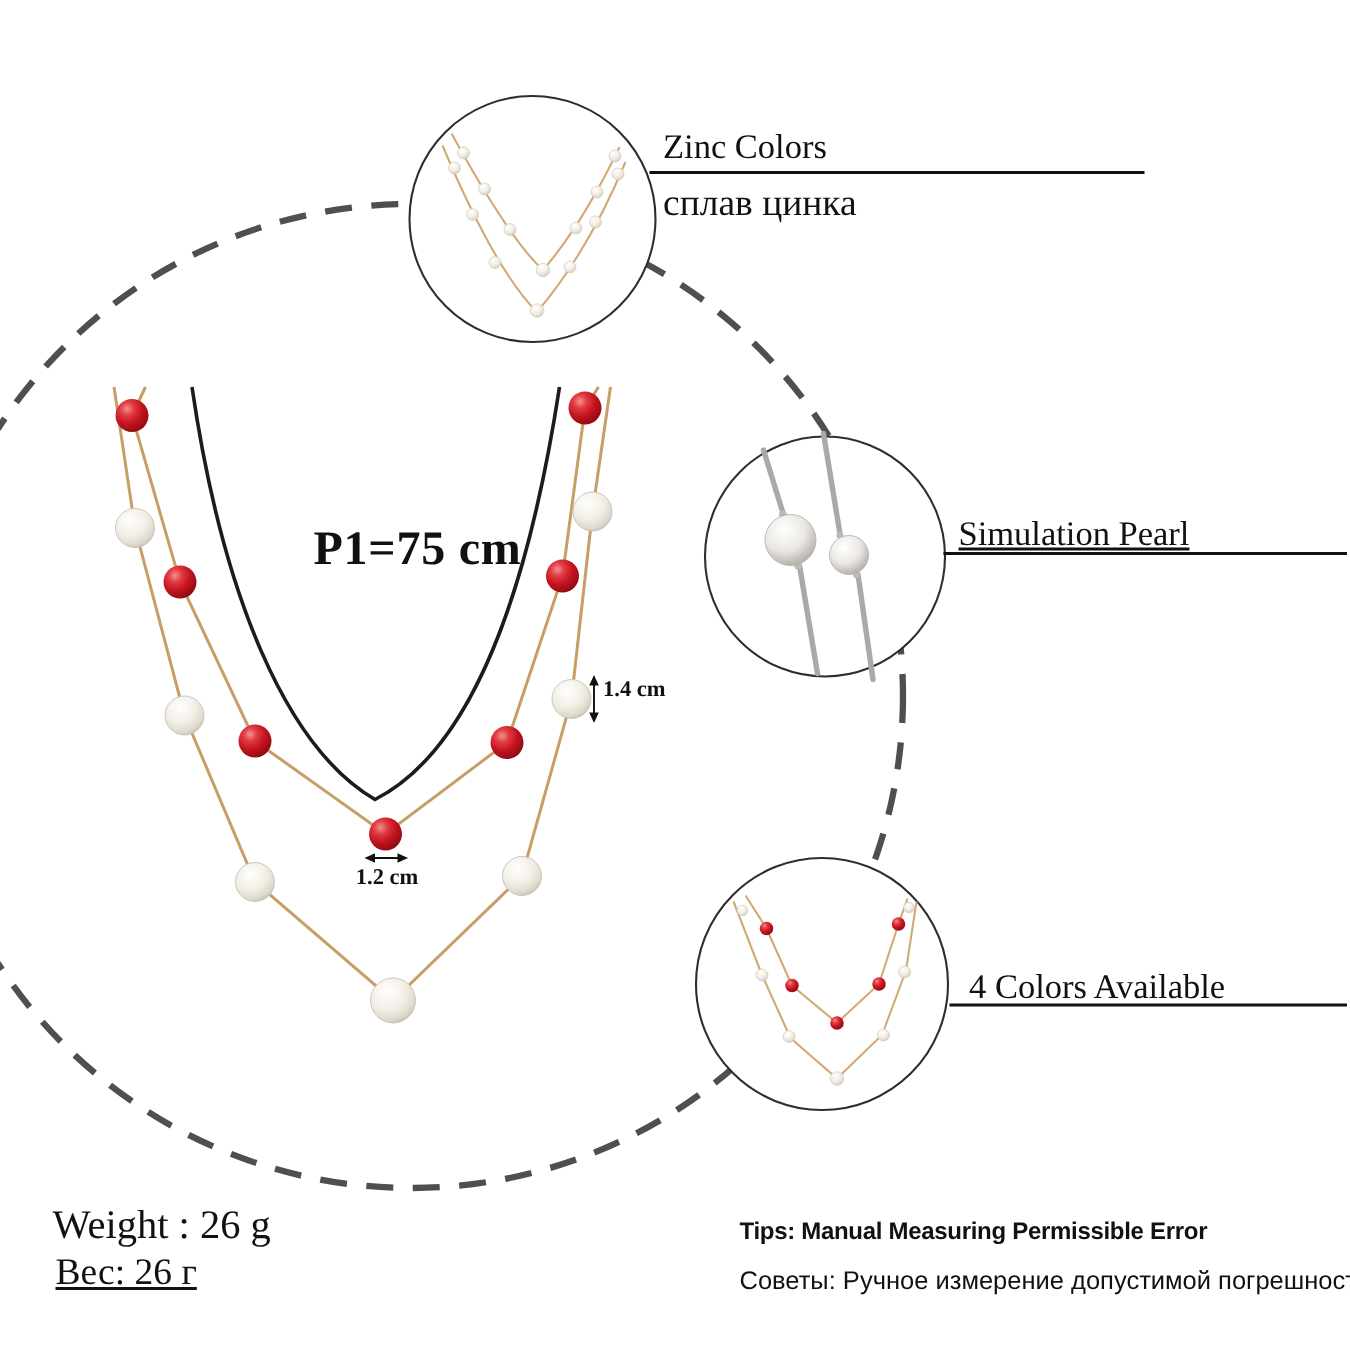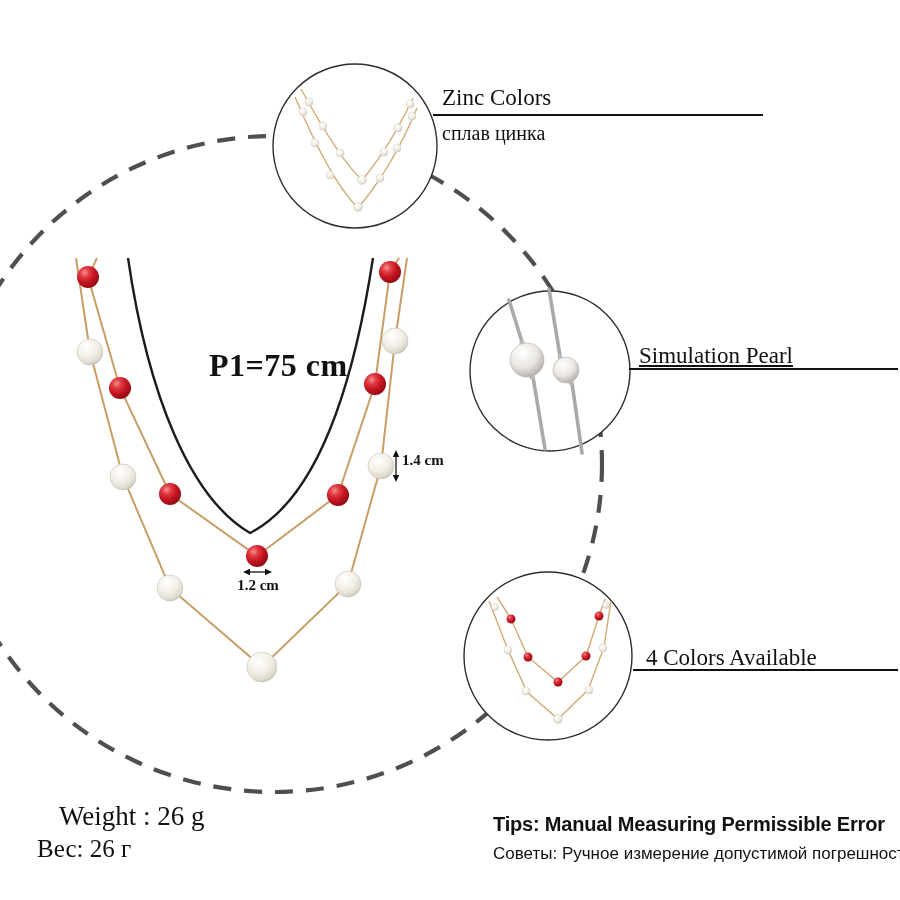--- a/index.html
+++ b/index.html
@@ -3,27 +3,27 @@
 <meta charset="utf-8">
 <style>
   html,body{margin:0;padding:0;background:#ffffff;}
   .canvas{
     position:relative;width:900px;height:900px;background:#ffffff;
     overflow:hidden;font-family:"Liberation Serif", serif;color:#111;
   }
   .abs{position:absolute;white-space:nowrap;}
   svg{position:absolute;left:0;top:0;}
   .callout-title{font-size:23px;font-weight:400;}
-  .callout-sub{font-size:20px;}
+  .callout-sub{font-size:25px;}
   .divider{position:absolute;height:2px;background:#111;}
   .p-label{font-size:32px;font-weight:700;letter-spacing:0.5px;}
   .dim-label{font-size:15px;font-weight:600;}
-  .weight-en{font-size:27px;margin-left:24px;}
-  .weight-ru{font-size:25px;}
-  .tips-en{font-family:"Liberation Sans", sans-serif;font-size:20px;font-weight:700;letter-spacing:-0.2px;}
+  .weight-en{font-size:27px;}
+  .weight-ru{font-size:25px;text-decoration:underline;}
+  .tips-en{font-family:"Liberation Sans", sans-serif;font-size:16px;font-weight:700;letter-spacing:-0.2px;}
   .tips-ru{font-family:"Liberation Sans", sans-serif;font-size:17px;}
 </style>
 </head>
 <body>
 
 <div class="canvas">
 
   <svg width="900" height="900" viewBox="0 0 900 900">
     <defs>
       <radialGradient id="redGrad" cx="35%" cy="30%" r="75%">

